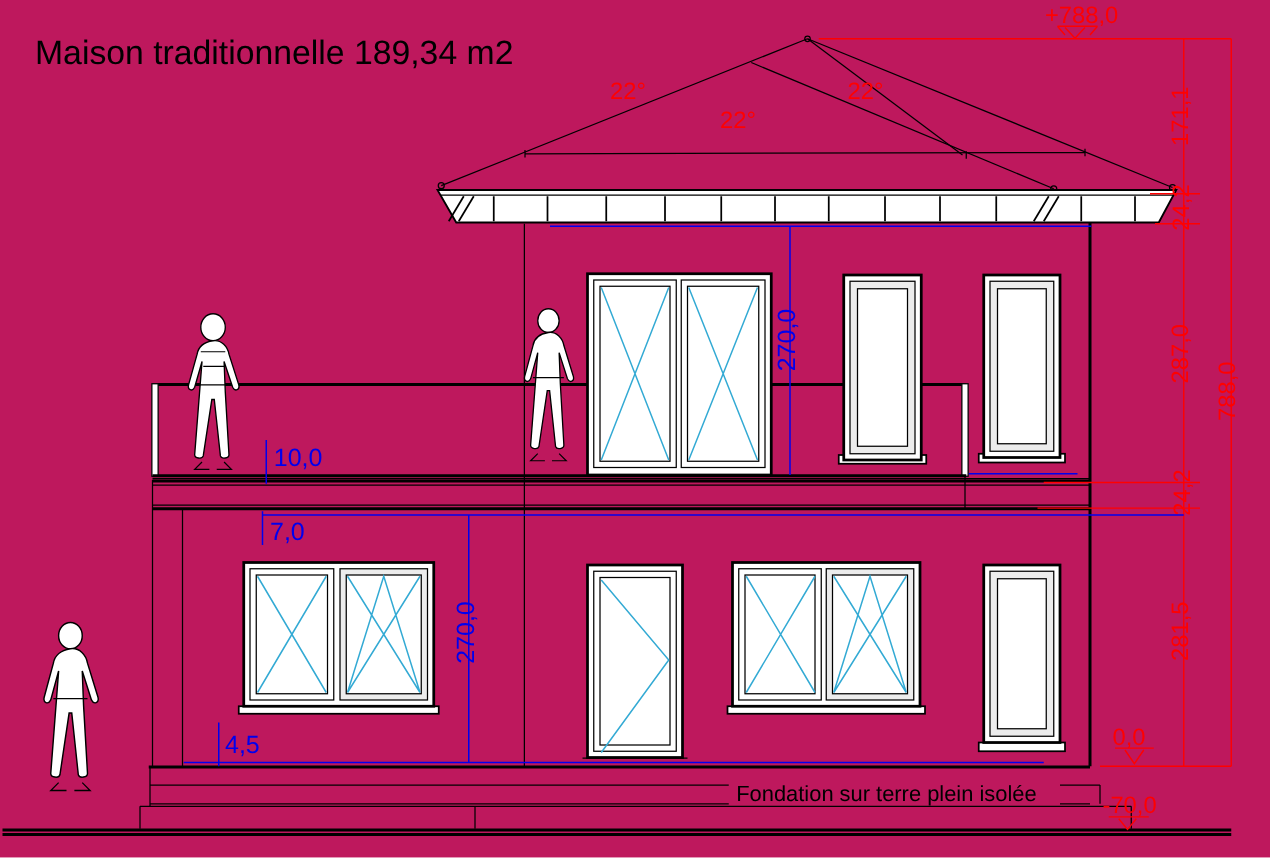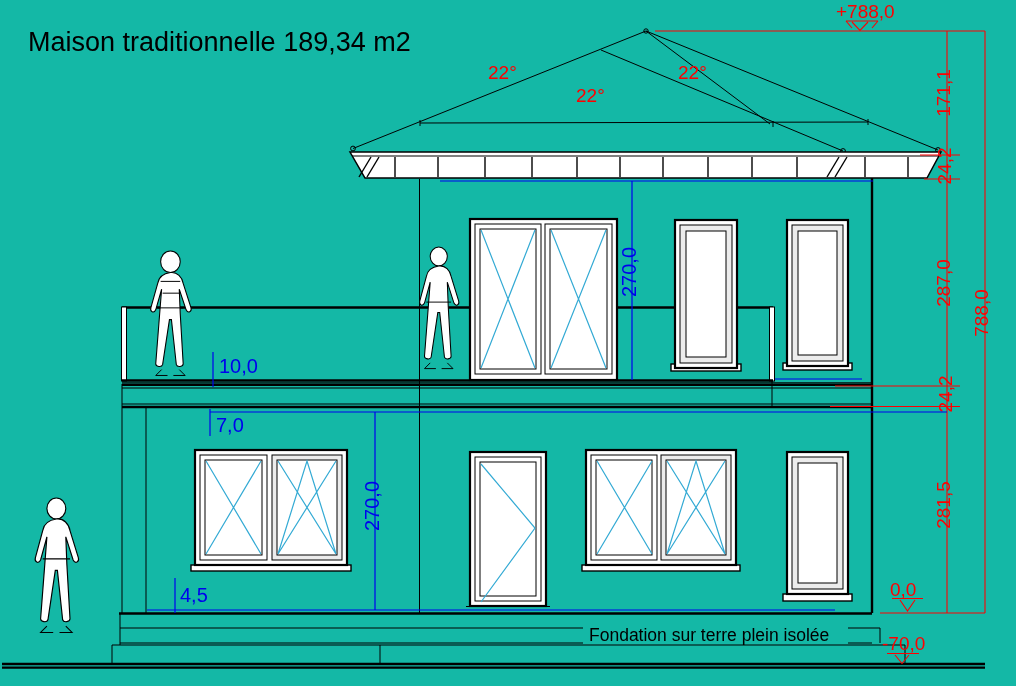--- a/index.html
+++ b/index.html
@@ -1,16 +1,16 @@
 <!DOCTYPE html>
 <html><head>
 <meta charset="utf-8">
 <style>
   html,body{margin:0;padding:0;background:#fff;}
-  .canvas{position:relative;width:1016px;height:686px;background:#14b8a6;overflow:hidden;
+  .canvas{position:relative;width:1016px;height:686px;background:#be185d;overflow:hidden;
           font-family:"Liberation Sans", sans-serif;}
   svg{position:absolute;left:0;top:0;}
   .ln{stroke:#000;fill:none;stroke-width:1;}
   .thk{stroke:#000;fill:none;stroke-width:2.4;}
   .wfr{fill:#fff;stroke:#000;stroke-width:2.2;}
   .wf1{fill:#ececec;stroke:#000;stroke-width:1;}
   .wf2{fill:#fff;stroke:#000;stroke-width:1;}
   .sill{fill:#fff;stroke:#000;stroke-width:1.4;}
   .cyan{stroke:#33AAD4;stroke-width:1.2;fill:none;}
   .red{stroke:#FF0000;stroke-width:1.1;fill:none;}

